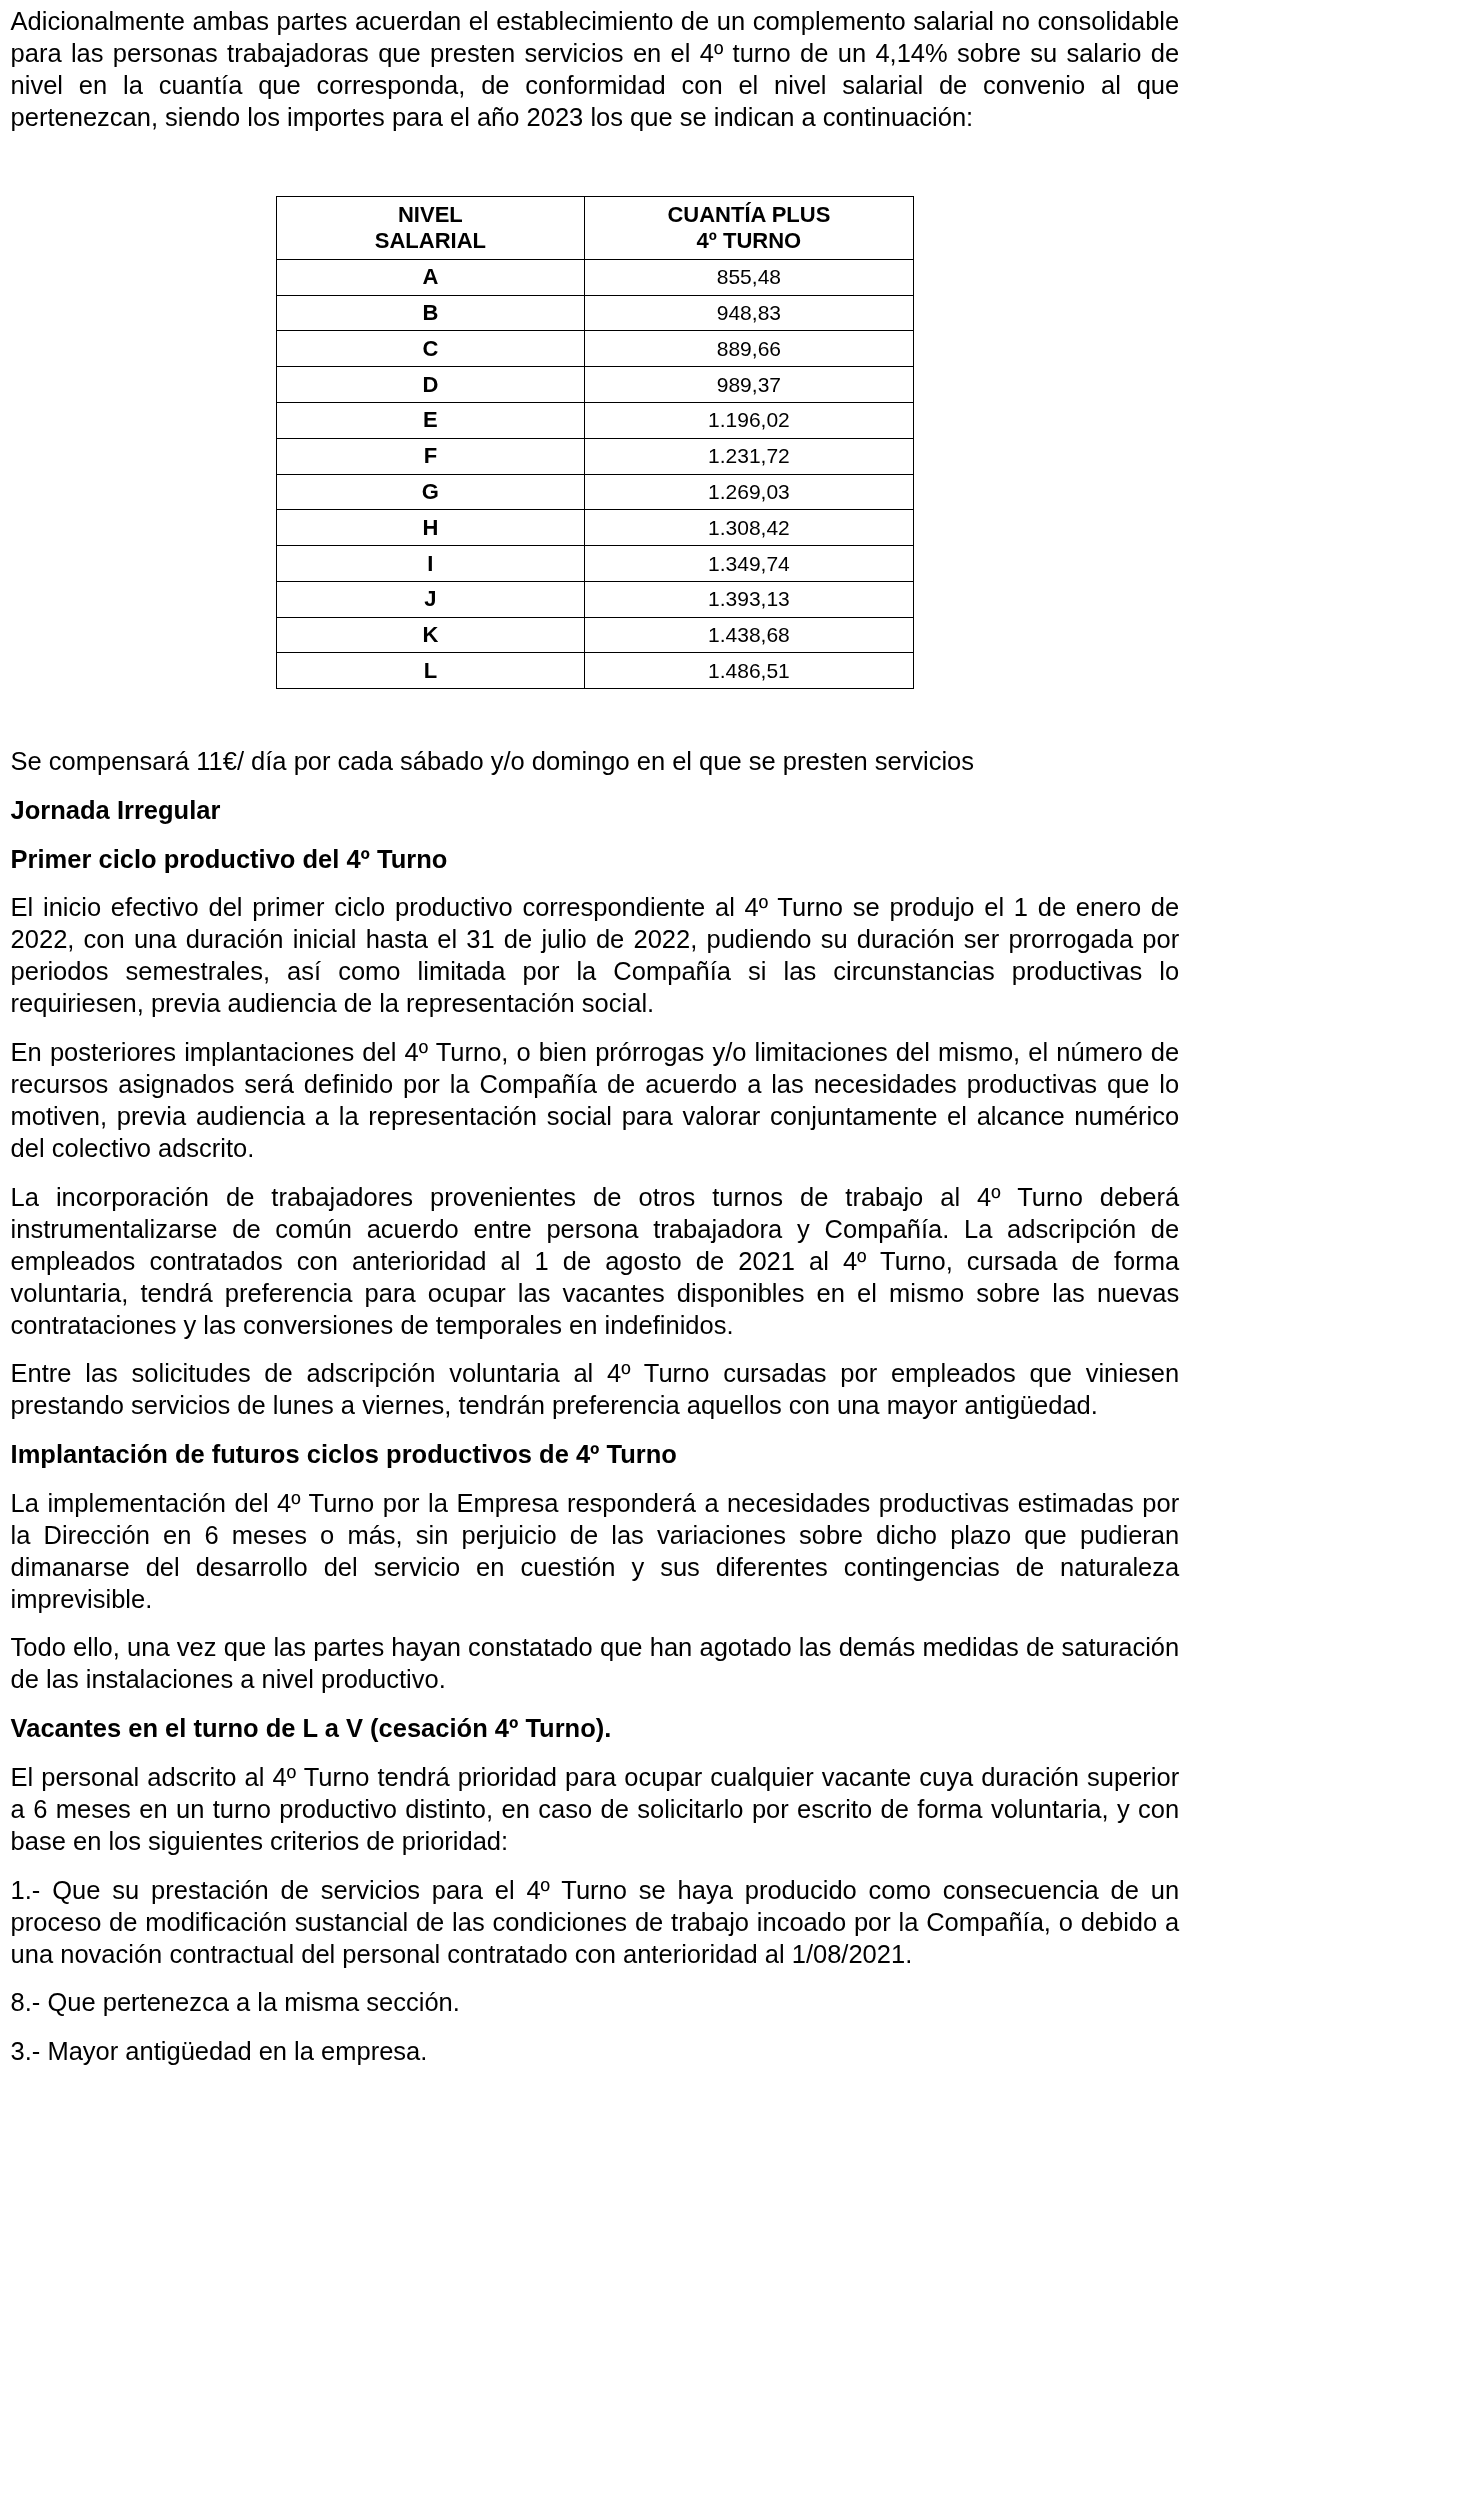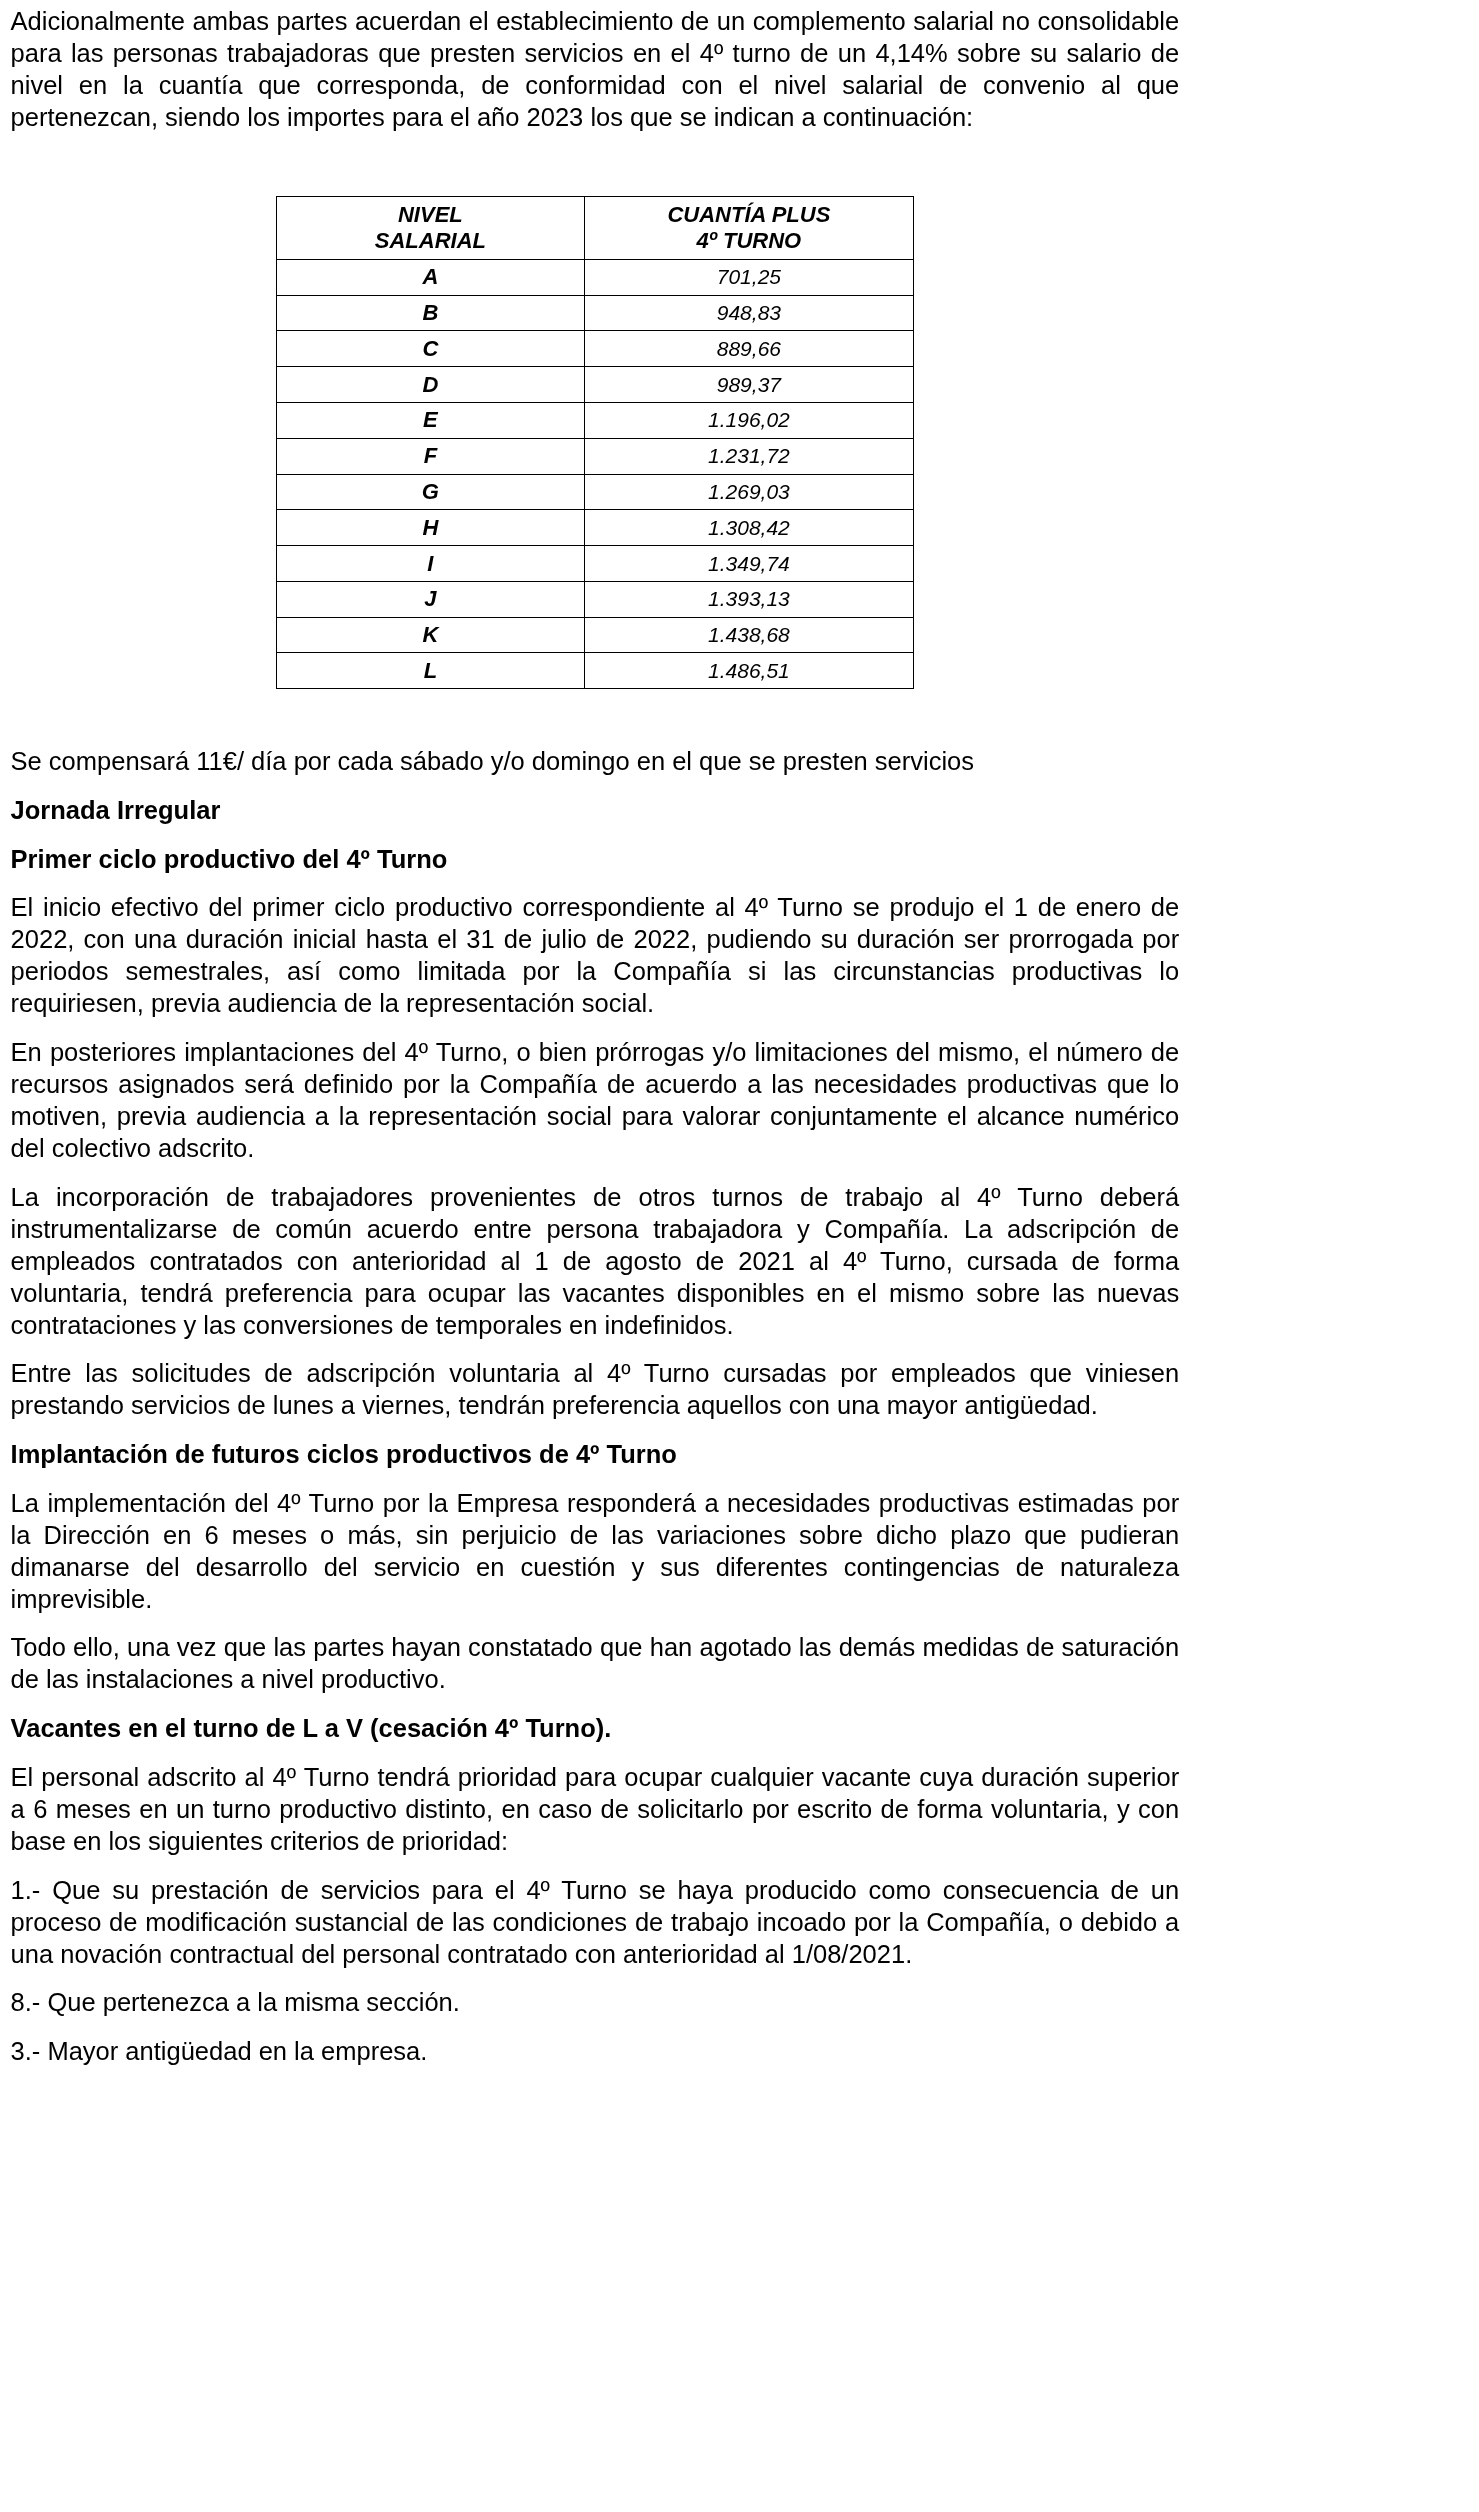--- a/index.html
+++ b/index.html
@@ -29,21 +29,20 @@
     text-align: left;
     margin: 7px 0 16.7px 0;
   }
   .salary-table {
     border-collapse: collapse;
     margin: 63px auto 56px auto;
   }
   .salary-table th,
   .salary-table td {
     border: 1.8px solid #000000;
-    font-style: italic;
   }
   .salary-table th {
     font-size: 22px;
     line-height: 26.4px;
     font-weight: bold;
     text-align: center;
     vertical-align: middle;
     padding: 4.4px 0;
   }
   .salary-table th.col-level { width: 307px; }
@@ -79,21 +78,21 @@
         </th>
         <th class="col-amount">
           <span>CUANTÍA PLUS</span>
           <span>4º TURNO</span>
         </th>
       </tr>
     </thead>
     <tbody>
         <tr>
           <td class="cell-level">A</td>
-          <td class="cell-amount">701,25</td>
+          <td class="cell-amount">855,48</td>
         </tr>
         <tr>
           <td class="cell-level">B</td>
           <td class="cell-amount">948,83</td>
         </tr>
         <tr>
           <td class="cell-level">C</td>
           <td class="cell-amount">889,66</td>
         </tr>
         <tr>

